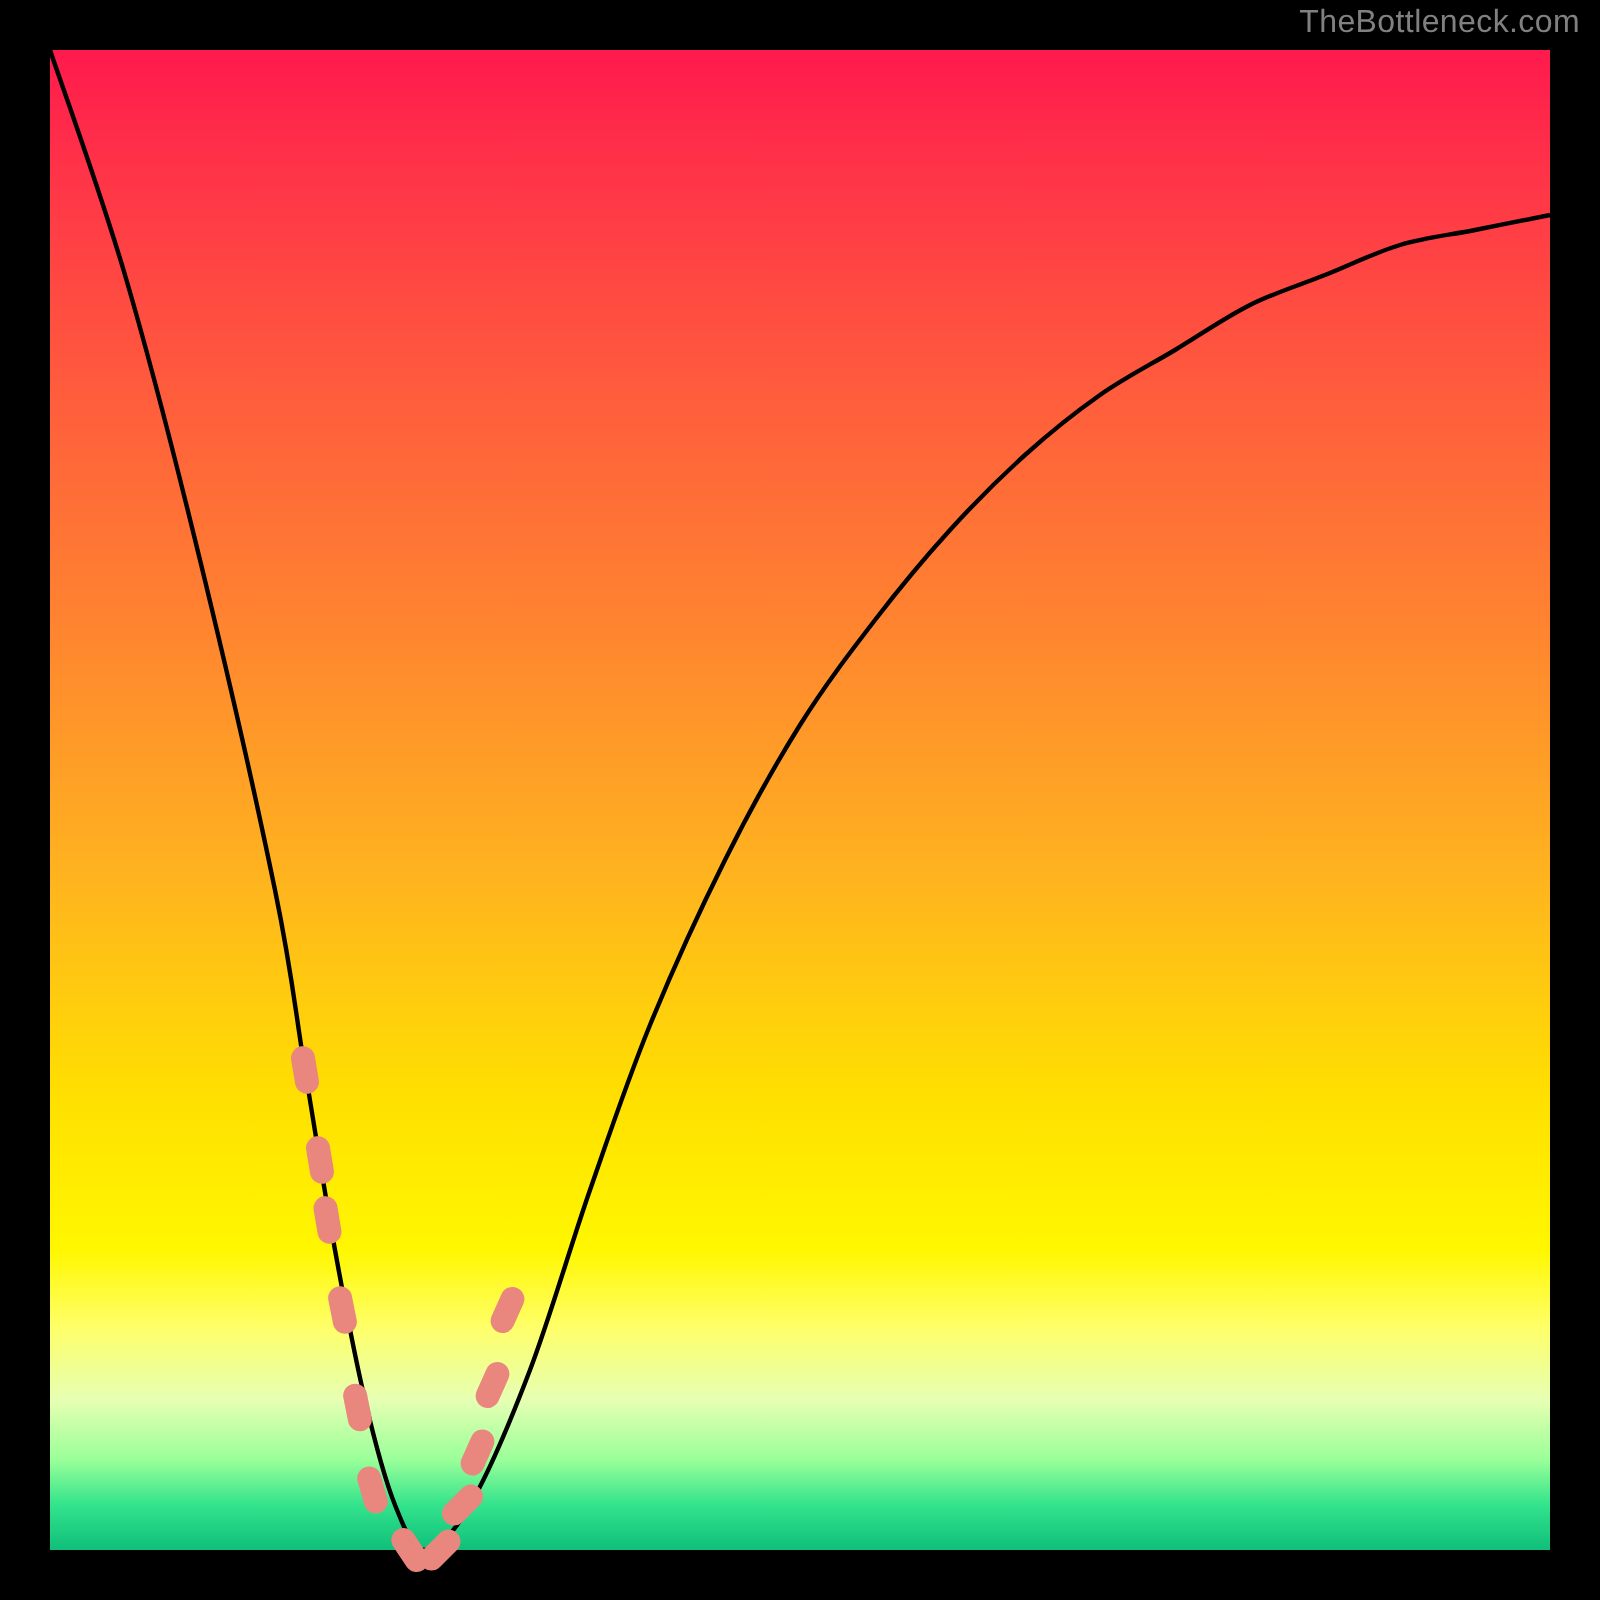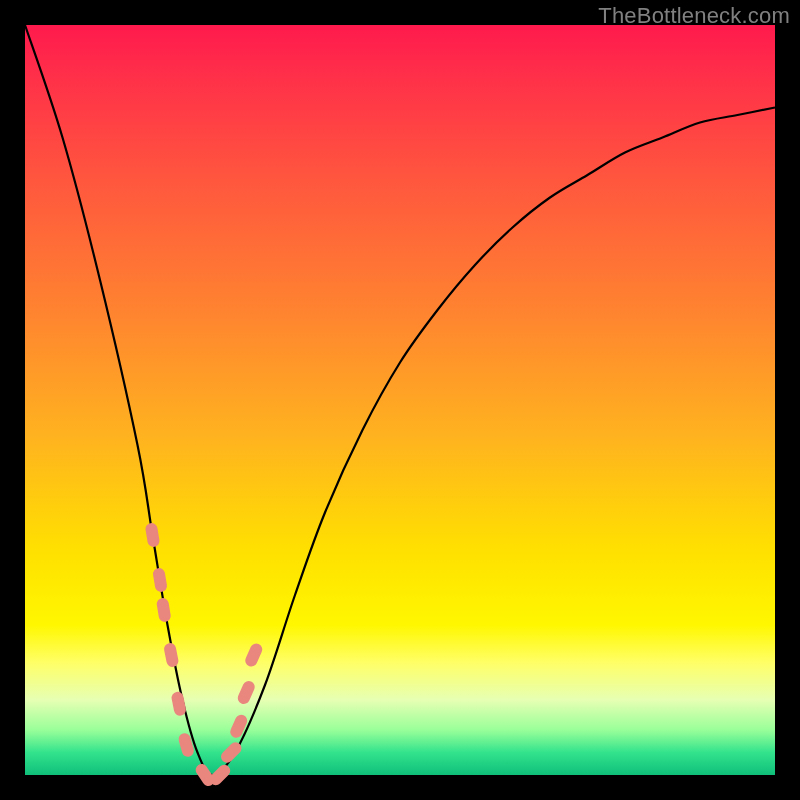--- a/index.html
+++ b/index.html
@@ -37,21 +37,21 @@
       #99ff99 94%,
       #33e38c 97%,
       #0fbf7a 100%
     );
   }
   .watermark {
     position: absolute;
     top: 3px;
     right: 10px;
     color: #808080;
-    font-size: 22px;
+    font-size: 16px;
     font-weight: 500;
     letter-spacing: 0.2px;
     z-index: 10;
   }
   svg.curve {
     position: absolute;
     left: 0;
     top: 0;
     width: 750px;
     height: 750px;

